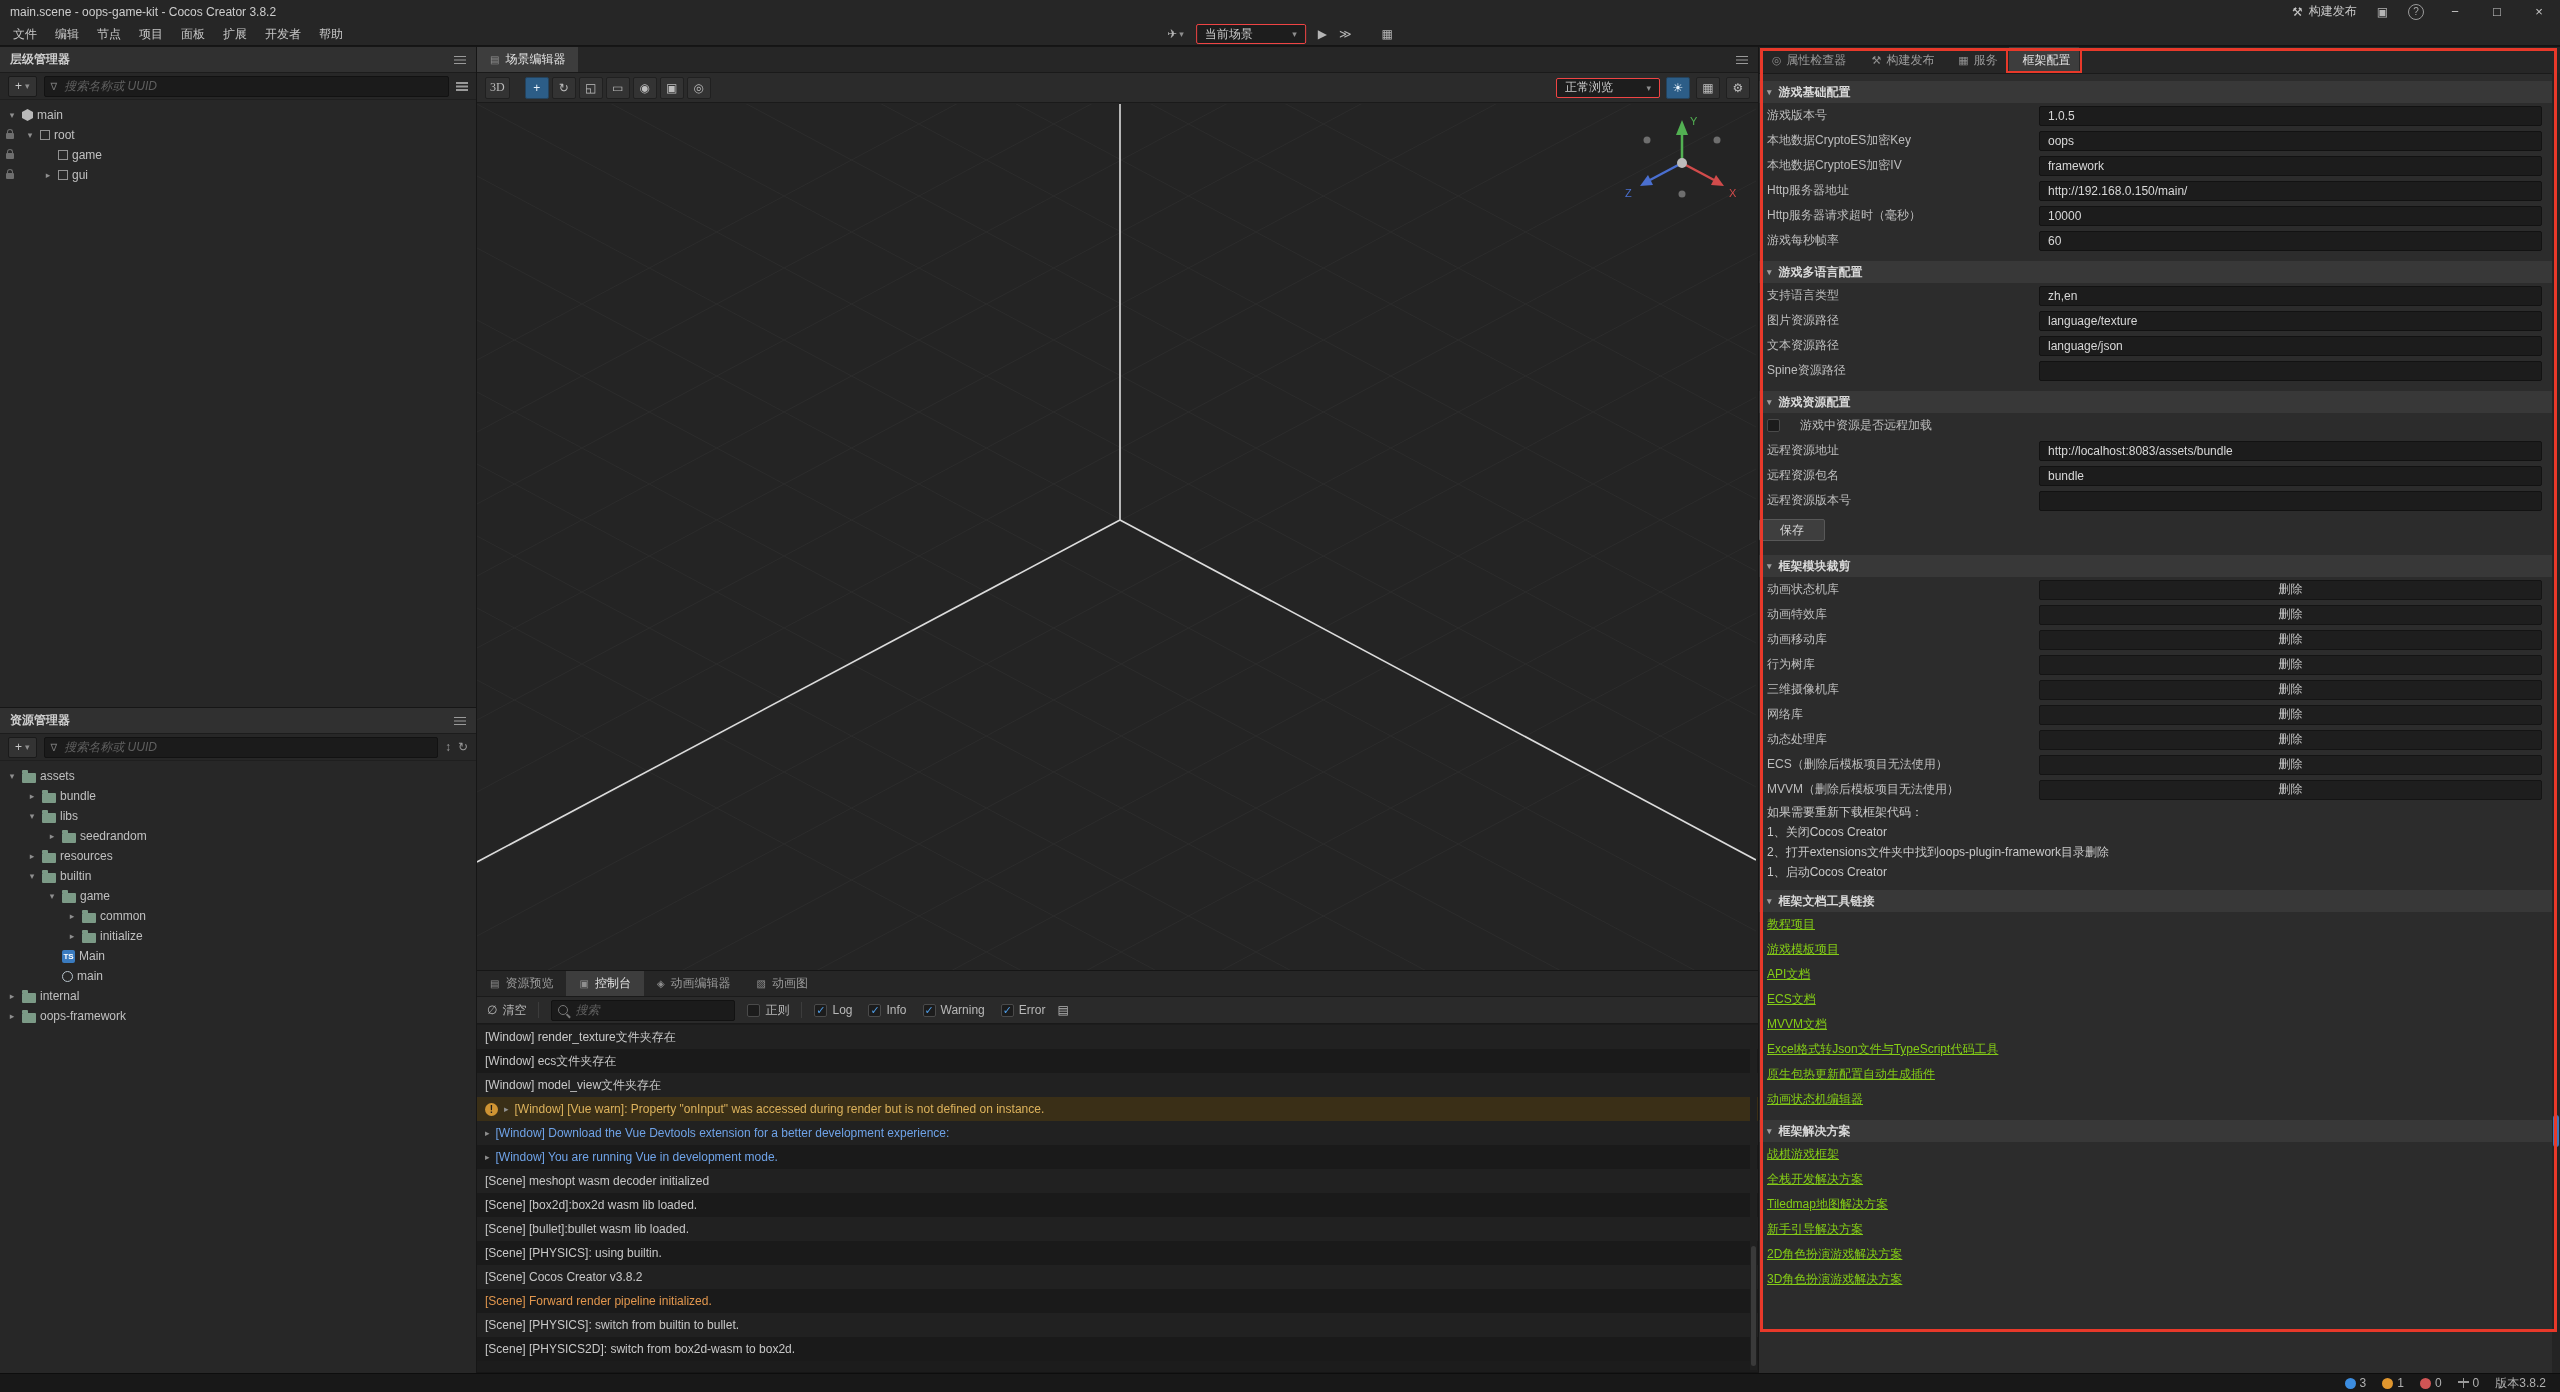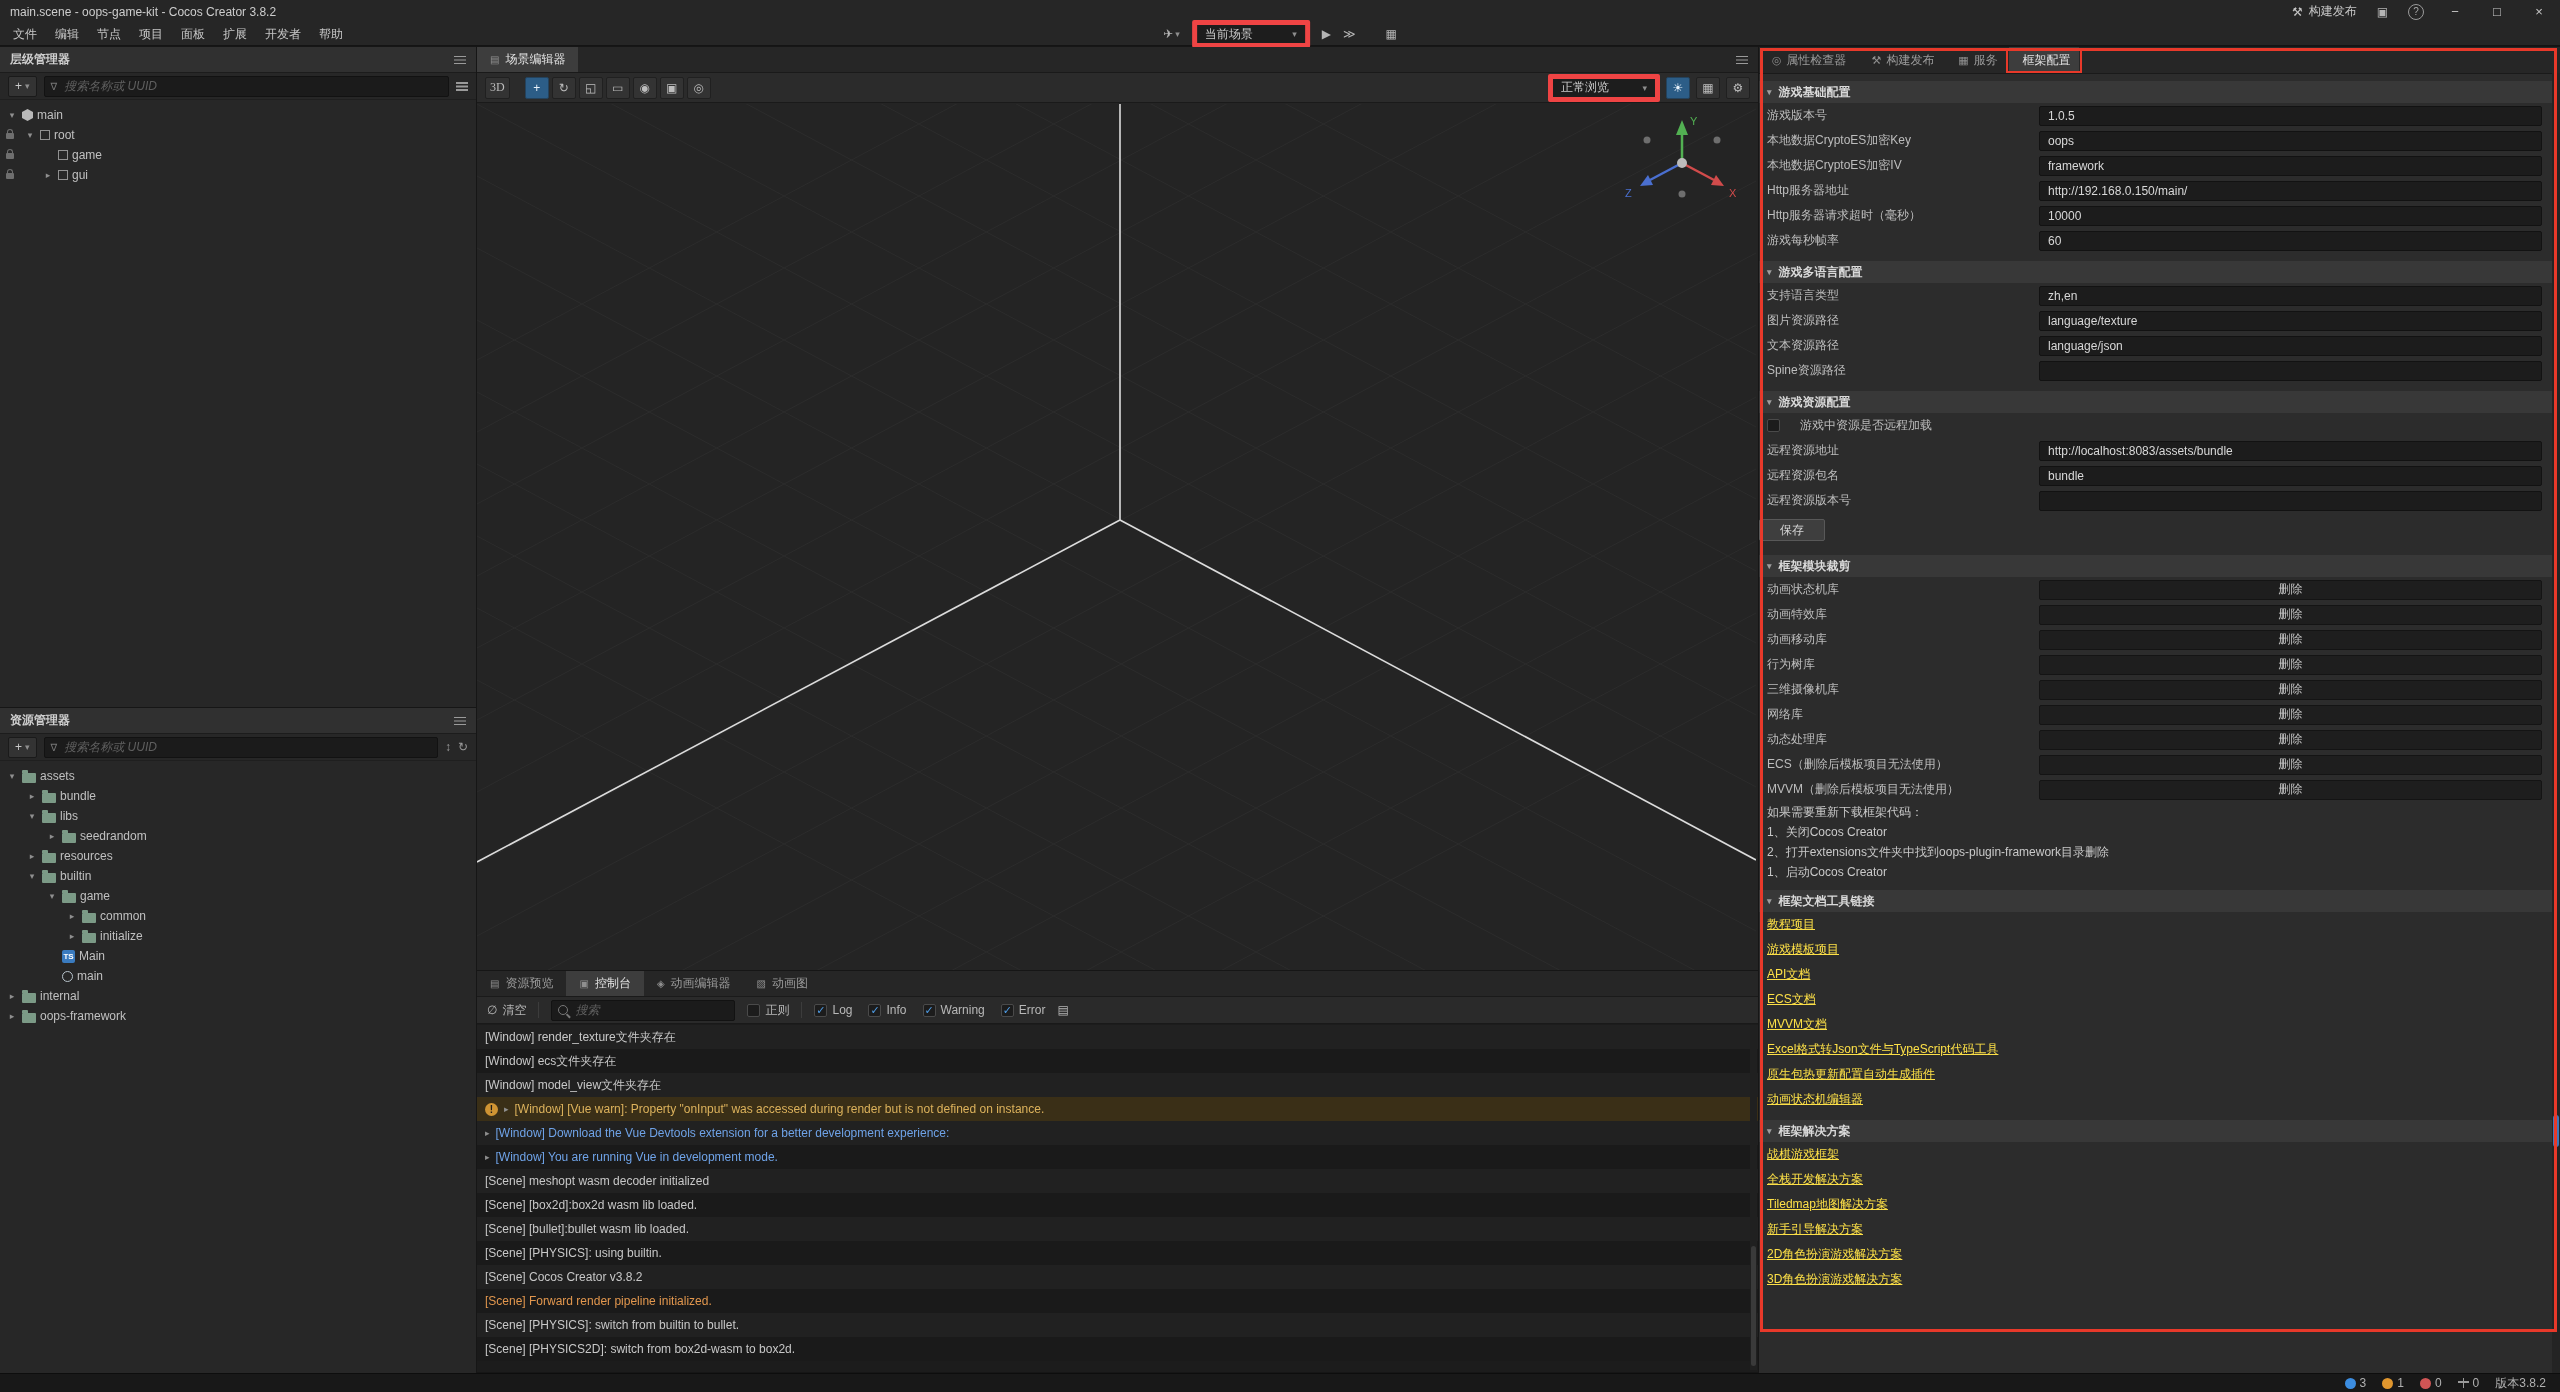--- a/index.html
+++ b/index.html
@@ -13,21 +13,21 @@
   .tb-title{color:#cdcdcd;}
   .tb-right{display:flex;align-items:center;gap:20px;color:#bdbdbd;}
   .tb-act{display:inline-flex;align-items:center;gap:6px;color:#c6c6c6;}
   .tb-ico{color:#b5b5b5;display:inline-flex;align-items:center;gap:2px;}
   .helpcirc{width:14px;height:14px;border:1px solid #9a9a9a;border-radius:50%;display:inline-flex;align-items:center;justify-content:center;font-size:10px;color:#a8a8a8;}
   .winbtn{width:22px;text-align:center;color:#c8c8c8;font-size:13px;}
   .tb-row2{height:22px;display:flex;align-items:center;padding:0 4px;position:relative;}
   .menus{display:flex;}
   .menu-item{padding:0 9px;color:#c6c6c6;}
   .tb-center{position:absolute;left:50%;top:0;transform:translateX(-50%);height:22px;display:flex;align-items:center;gap:12px;}
-  .dropdown{height:18px;background:#1d1d1d;border:5px solid #ef4444;border-radius:2px;display:flex;align-items:center;justify-content:space-between;gap:16px;padding:0 8px;color:#c9c9c9;}
+  .dropdown{height:18px;background:#1d1d1d;border:1px solid #ef4444;border-radius:2px;display:flex;align-items:center;justify-content:space-between;gap:16px;padding:0 8px;color:#c9c9c9;}
   .scene-dd{min-width:92px;}
   .caret-sm{font-size:9px;color:#8e8e8e;}
   .grid-ico{margin-left:18px;}
 
   
   .phead{height:26px;background:#303030;display:flex;align-items:center;justify-content:space-between;padding:0 10px;color:#d0d0d0;font-weight:bold;border-bottom:1px solid #1c1c1c;box-sizing:border-box;}
   .srow{height:27px;display:flex;align-items:center;gap:7px;padding:0 8px;border-bottom:1px solid #1f1f1f;box-sizing:border-box;background:#272727;}
   .sbtn{height:19px;display:flex;align-items:center;gap:3px;padding:0 6px;background:#333;border:1px solid #1a1a1a;border-radius:2px;color:#c9c9c9;}
   .search{flex:1;height:19px;background:#1b1b1b;border:1px solid #121212;border-radius:2px;display:flex;align-items:center;gap:5px;padding:0 6px;color:#6a6a6a;}
   .search input{flex:1;background:transparent;border:none;outline:none;color:#cfcfcf;font-family:"Liberation Sans",sans-serif;font-size:12px;min-width:0;}
@@ -116,21 +116,21 @@
   .frow{height:25px;display:flex;align-items:center;padding:0 10px 0 8px;box-sizing:border-box;}
   .flabel{width:272px;flex:none;color:#bdbdbd;white-space:nowrap;overflow:hidden;}
   .fvalue{flex:1;height:20px;background:#1c1c1c;border:1px solid #121212;border-radius:2px;color:#d8d8d8;font-family:"Liberation Sans",sans-serif;font-size:12px;padding:0 8px;box-sizing:border-box;outline:none;min-width:0;}
   .cbrow{height:25px;display:flex;align-items:center;gap:20px;padding:0 8px;}
   .cb-label{color:#bdbdbd;}
   .saverow{height:34px;display:flex;align-items:center;}
   .savebtn{width:66px;height:22px;background:#3e3e3e;border:1px solid #585858;border-radius:2px;color:#d5d5d5;font-family:"Liberation Sans",sans-serif;font-size:12px;}
   .del-strip{flex:1;height:18px;background:#1e1e1e;border:1px solid #141414;border-radius:2px;display:flex;align-items:center;justify-content:center;color:#c6c6c6;}
   .note{height:20px;line-height:20px;padding:0 8px;color:#c9c9c9;white-space:nowrap;overflow:hidden;}
   .linkrow{height:25px;display:flex;align-items:center;padding:0 8px;}
-  .linkrow a{color:#fde047;text-decoration:underline;}
+  .linkrow a{color:#84cc16;text-decoration:underline;}
   .vscroll{position:absolute;right:0;top:26px;bottom:0;width:8px;background:#242424;}
   .vscroll .vthumb{position:absolute;left:1px;width:6px;top:1042px;height:32px;background:#3f76b8;border-radius:3px;}
 
   
   #statusbar{position:absolute;left:0;top:1373px;width:2560px;height:19px;background:#181818;border-top:1px solid #0d0d0d;display:flex;align-items:center;justify-content:flex-end;gap:16px;padding:0 14px;box-sizing:border-box;color:#b0b0b0;}
   .st-item{display:inline-flex;align-items:center;gap:4px;}
   .sdot{width:11px;height:11px;border-radius:50%;display:inline-block;}
   .sdot.info{background:#3c8de0;}
   .sdot.warn{background:#e0962e;}
   .sdot.err{background:#d05555;}

